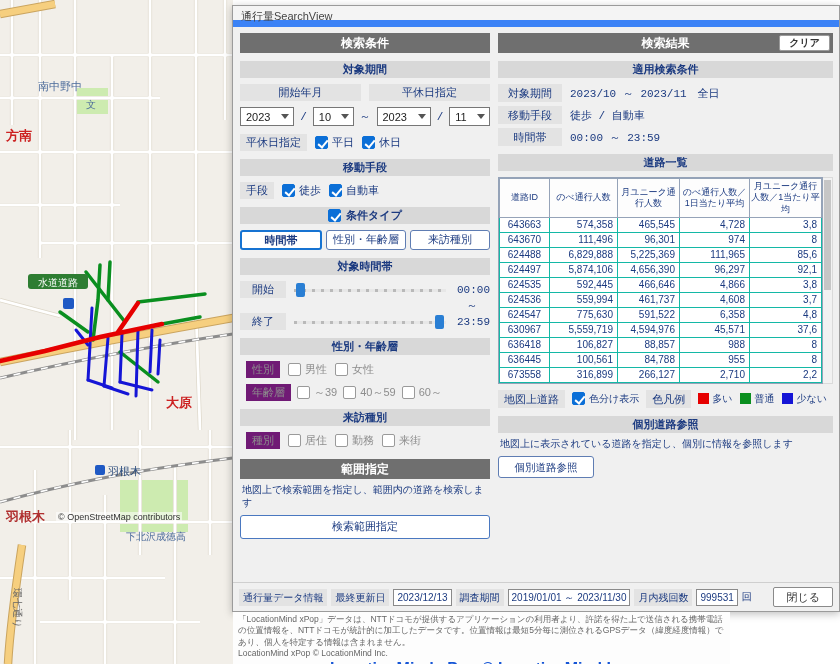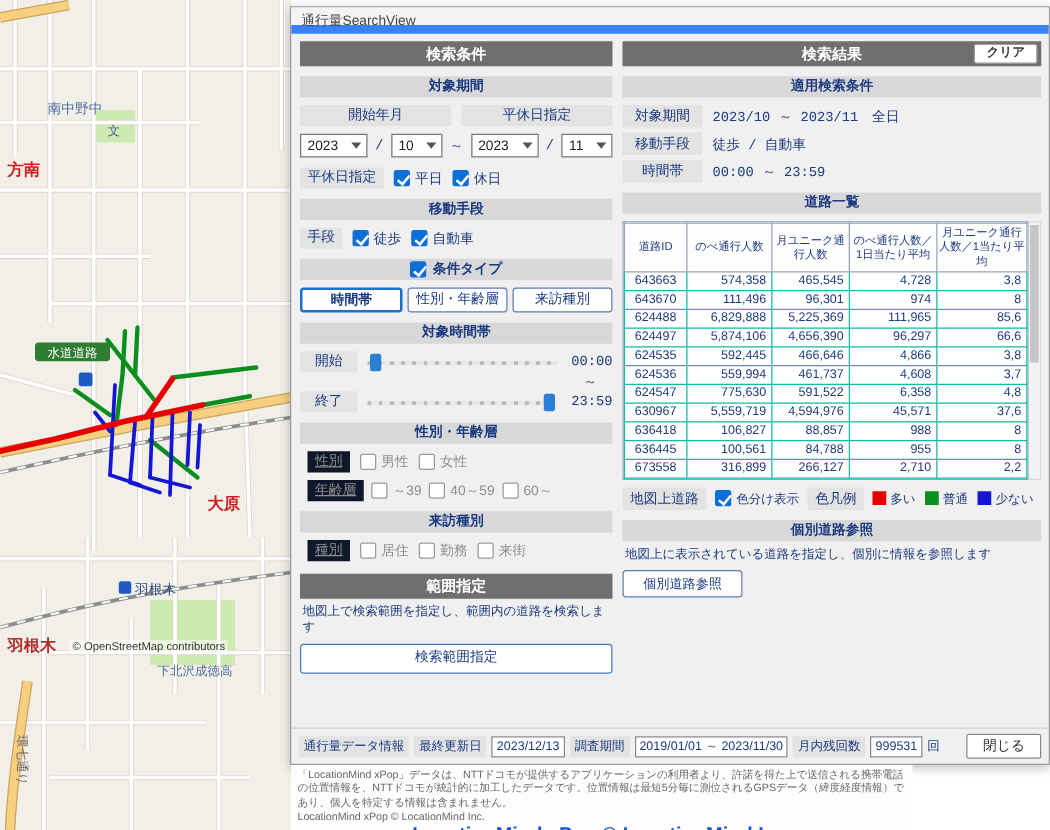--- a/index.html
+++ b/index.html
@@ -21,21 +21,21 @@
   .body { flex:1 1 auto; display:flex; gap:8px; padding:6px 7px 4px 7px; overflow:hidden; }
   .col-l { width:250px; display:flex; flex-direction:column; }
   .col-r { flex:1; display:flex; flex-direction:column; }
 
   .sec-h { position:relative; background:#6f6f6f; color:#fff; font-weight:bold; font-size:12px;
            text-align:center; height:20px; line-height:20px; flex:0 0 auto; }
   .sub-h { background:#d8d8d8; color:#1b3a80; font-weight:bold; font-size:11px;
            text-align:center; height:17px; line-height:17px; flex:0 0 auto; }
   .chip  { background:#e3e3e3; color:#1b3a80; font-size:11px; text-align:center;
            height:17px; line-height:17px; padding:0 6px; white-space:nowrap; }
-  .chip.dis { color:#8d8d8d; background:#0f172a;text-decoration:underline; }
+  .chip.dis { color:#8d8d8d; background:#701a75; }
   .row { display:flex; align-items:center; gap:8px; flex:0 0 auto; }
   .val { color:#1b3a80; font-size:11px; white-space:nowrap;font-family:Liberation Mono, monospace; }
   .mt4{margin-top:4px;} .mt6{margin-top:6px;} .mt8{margin-top:8px;} .mt10{margin-top:10px;}
 
   
   .cb { display:inline-flex; align-items:center; gap:4px; font-size:11px; color:#1b3a80; white-space:nowrap; }
   .cb .box { position:relative; width:13px; height:13px; background:#0b6fd7; border:1px solid #0b6fd7; border-radius:2px; }
   .cb .box::after { content:""; position:absolute; left:3.5px; top:0.5px; width:4px; height:8px;
                     border:solid #fff; border-width:0 2px 2px 0; transform:rotate(40deg); }
   .cb.off { color:#8d8d8d; }
@@ -374,21 +374,21 @@
                     <td>6,829,888</td>
                     <td>5,225,369</td>
                     <td>111,965</td>
                     <td>85,6</td>
                   </tr>
                   <tr>
                     <td class="cid">624497</td>
                     <td>5,874,106</td>
                     <td>4,656,390</td>
                     <td>96,297</td>
-                    <td>66,6</td>
+                    <td>92,1</td>
                   </tr>
                   <tr>
                     <td class="cid">624535</td>
                     <td>592,445</td>
                     <td>466,646</td>
                     <td>4,866</td>
                     <td>3,8</td>
                   </tr>
                   <tr>
                     <td class="cid">624536</td>

